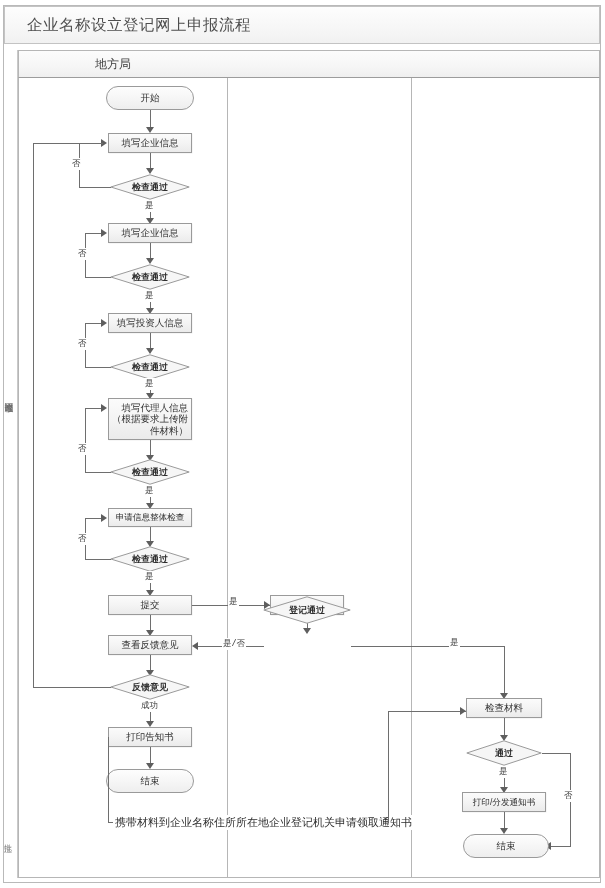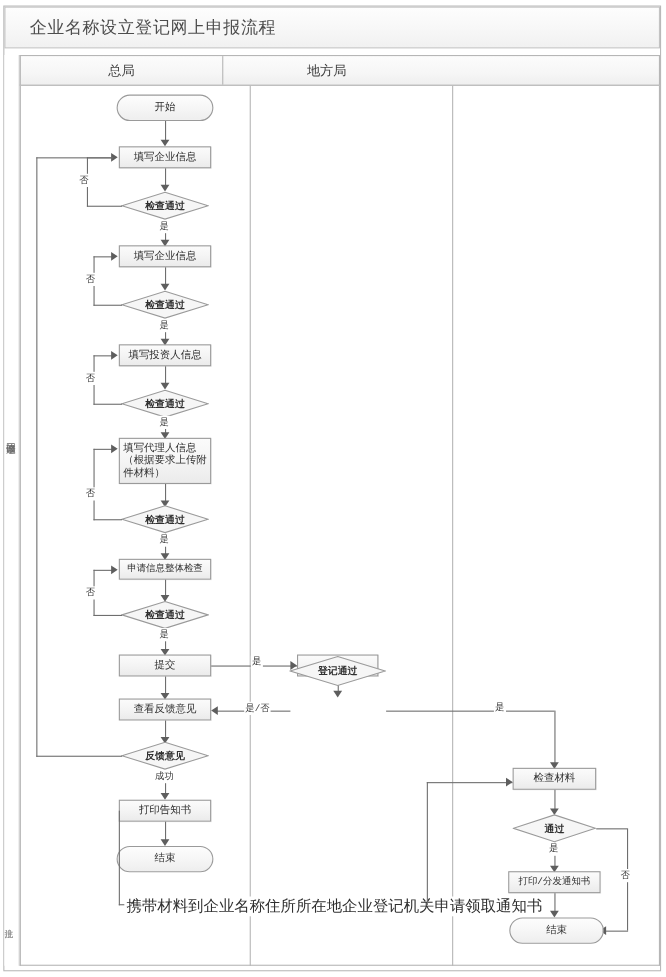--- a/index.html
+++ b/index.html
@@ -64,22 +64,22 @@
     font-size:9px;color:#6b6b6b;letter-spacing:0px;line-height:1;
     font-family:"DejaVu Serif","Liberation Serif",serif;
   }
   .vlabel.back{left:4px;top:396px;}
   .vlabel.corner{left:3px;top:838px;font-size:8px;color:#8a8a8a;}
 
   
   .node{
     position:absolute;box-sizing:border-box;
     display:flex;align-items:center;justify-content:center;
-    text-align:left;color:#2f2f2f;
-    font-family:Liberation Mono, monospace;
+    text-align:right;color:#2f2f2f;
+    font-family:Liberation Sans, sans-serif;
     line-height:1.18;
   }
   .proc{
     border:1px solid #9a9a9a;
     background:linear-gradient(to bottom,#fbfbfb 0%,#f4f4f4 50%,#ebebeb 100%);
     font-size:9.5px;
     box-shadow:0.5px 0.5px 0 rgba(0,0,0,0.07);
   }
   .term{
     border:1px solid #9a9a9a;border-radius:18px;
@@ -102,42 +102,41 @@
   .lnv{width:1px;}
   .arw{position:absolute;width:0;height:0;}
   .arw-d{border-left:4px solid transparent;border-right:4px solid transparent;border-top:6px solid #5e5e5e;}
   .arw-r{border-top:4px solid transparent;border-bottom:4px solid transparent;border-left:6px solid #5e5e5e;}
   .arw-l{border-top:4px solid transparent;border-bottom:4px solid transparent;border-right:6px solid #5e5e5e;}
   .elabel{
     position:absolute;font-size:8.5px;color:#3a3a3a;background:#fff;
     padding:0 1px;font-family:"DejaVu Serif","Liberation Serif",serif;white-space:nowrap;
   }
   .annot{
-    position:absolute;font-size:14px;color:#2f2f2f;background:#fff;
+    position:absolute;font-size:11px;color:#2f2f2f;background:#fff;
     padding:0 2px;white-space:nowrap;
     font-family:"DejaVu Serif","Liberation Serif",serif;
   }
 </style>
 </head>
 <body>
 
 <div id="root">
 
   <div class="frame"></div>
 
   <div class="titlebar">
     <div class="txt">企业名称设立登记网上申报流程</div>
   </div>
 
   <div class="leftstrip"></div>
   <div class="vlabel back">退回修改</div>
   <div class="vlabel corner">批注</div>
 
   <div class="laneheader">
-    <div class="cell c2">总局</div>
     <div class="cell c3">地方局</div>
   </div>
 
   <div class="lanebody"></div>
   <div class="lanediv d1"></div>
   <div class="lanediv d2"></div>
 
   <div class="node term" style="left:106px;top:86px;width:88px;height:24px;">开始</div>
   <div class="ln lnv" style="left:150px;top:110px;height:19px;"></div>
   <div class="arw arw-d" style="left:146px;top:127px;"></div>

